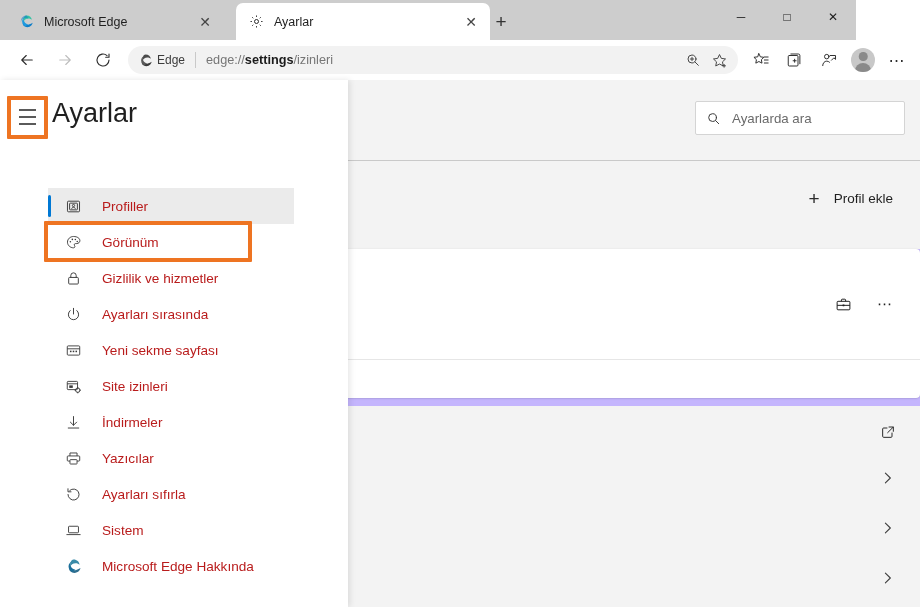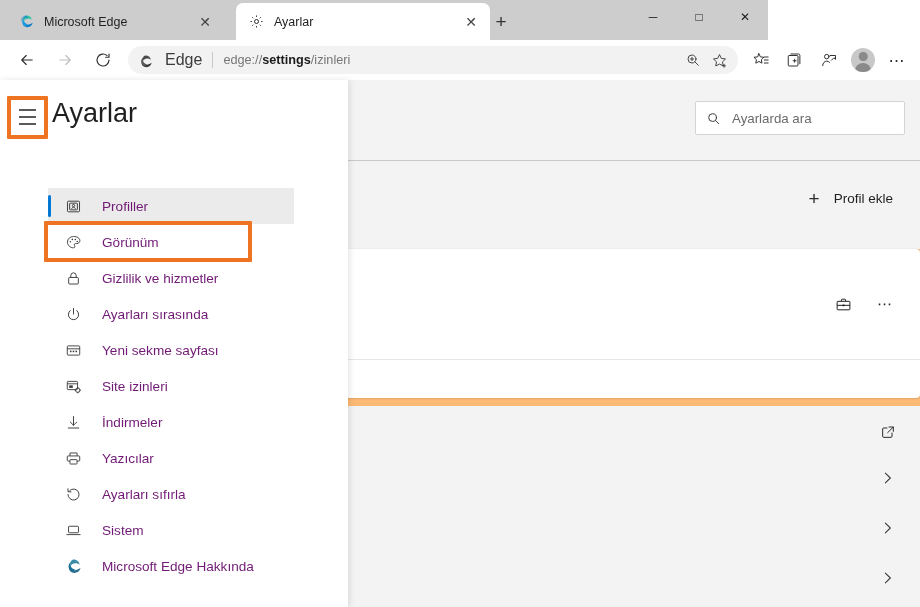--- a/index.html
+++ b/index.html
@@ -6,21 +6,21 @@
   html, body {
     width: 920px; height: 607px;
     font-family: "Liberation Sans", sans-serif;
     overflow: hidden;
     background: #ffffff;
   }
   #app { position: relative; width: 920px; height: 607px; }
 
   
   .tabbar {
-    position: absolute; left: 0; top: 0; width: 768px; height: 40px;
+    position: absolute; left: 0; top: 0; width: 856px; height: 40px;
     background: #cdcdcd;
   }
   .tab {
     position: absolute; top: 3px; height: 37px;
     display: flex; align-items: center;
     padding: 0 8px 0 12px;
     font-size: 12.5px; color: #2b2b2b;
   }
   .tab.inactive { left: 6px; width: 218px; }
   .tab.active {
@@ -67,22 +67,22 @@
     color: #2c2c2c;
   }
   .tb-icon.nav { width: 38px; flex: 0 0 38px; }
   .omnibox {
     flex: 1 1 auto; height: 28px; margin: 0 6px 0 6px;
     background: #f2f2f2; border-radius: 14px;
     display: flex; align-items: center; padding: 0 6px 0 10px;
     min-width: 0;
   }
   .omni-brand {
-    display: flex; align-items: flex-end; gap: 12px;
-    font-size: 16px; color: #3c3c3c; flex: 0 0 auto;
+    display: flex; align-items: flex-start; gap: 4px;
+    font-size: 12px; color: #3c3c3c; flex: 0 0 auto;
   }
   .omni-sep {
     width: 1px; height: 16px; background: #c9c9c9; margin: 0 10px;
     flex: 0 0 1px;
   }
   .omni-url {
     flex: 1 1 auto; font-size: 12.7px; color: #767676;
     white-space: nowrap; overflow: hidden; text-overflow: ellipsis;
   }
   .omni-url b { color: #1b1b1b; font-weight: 700; margin-top: 20px; }
@@ -102,21 +102,21 @@
   }
   .avatar::after {
     content: ""; position: absolute; left: 50%; top: 14.5px;
     transform: translateX(-50%);
     width: 16px; height: 13px; border-radius: 8px 8px 0 0; background: #8a8a8a;
   }
 
   
   .page {
     position: absolute; left: 0; top: 80px; width: 920px; height: 527px;
-    background: #fdba74;
+    background: #c4b5fd;
   }
   .page-head {
     position: absolute; left: 0; top: 0; width: 920px; height: 80px;
     background: #f3f3f3;
   }
   .searchbox {
     position: absolute; left: 695px; top: 100px - 80px;
     width: 210px; height: 34px;
     background: #ffffff; border: 1px solid #d4d4d4; border-radius: 2px;
     display: flex; align-items: center; padding: 0 10px;
@@ -189,21 +189,21 @@
   .navitem {
     position: relative; display: flex; align-items: center;
     height: 36px; padding-left: 15px; margin-bottom: 0;
   }
   .navitem + .navitem { margin-top: 0; }
   .navitem .nav-ic {
     width: 20px; height: 20px; flex: 0 0 20px; margin-right: 19px;
     display: flex; align-items: center; justify-content: center;
     color: #3b3b3b;
   }
-  .navitem .nav-label { font-size: 13.6px; color: #701a75; white-space: nowrap; }
+  .navitem .nav-label { font-size: 13.6px; color: #b91c1c; white-space: nowrap; }
   .navitem.selected { background: #ebebeb; }
   .navitem.selected::before {
     content: ""; position: absolute; left: 0; top: 7px;
     width: 3px; height: 22px; background: #0078d4; border-radius: 2px;
   }
 
   
   .hl {
     position: absolute; border: 4px solid #ee7422; border-radius: 1px;
     pointer-events: none;

